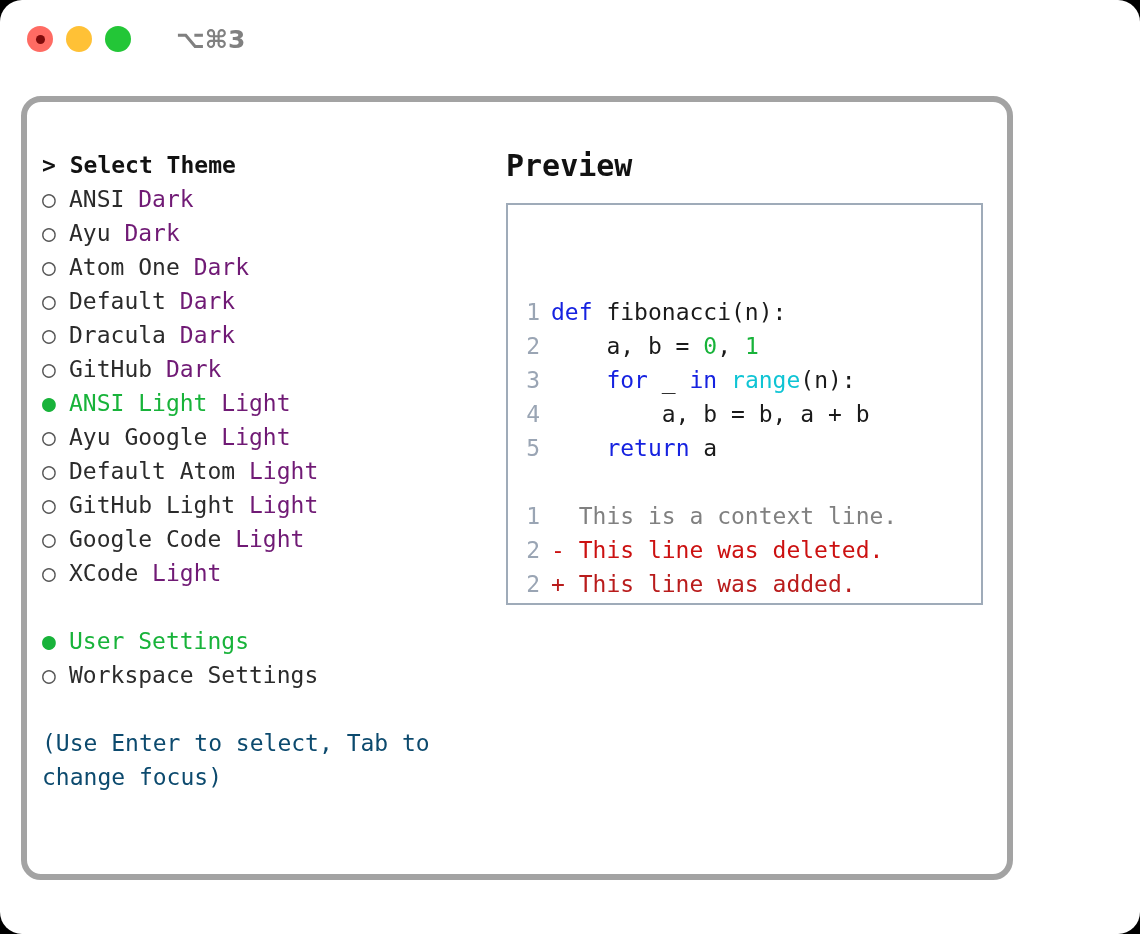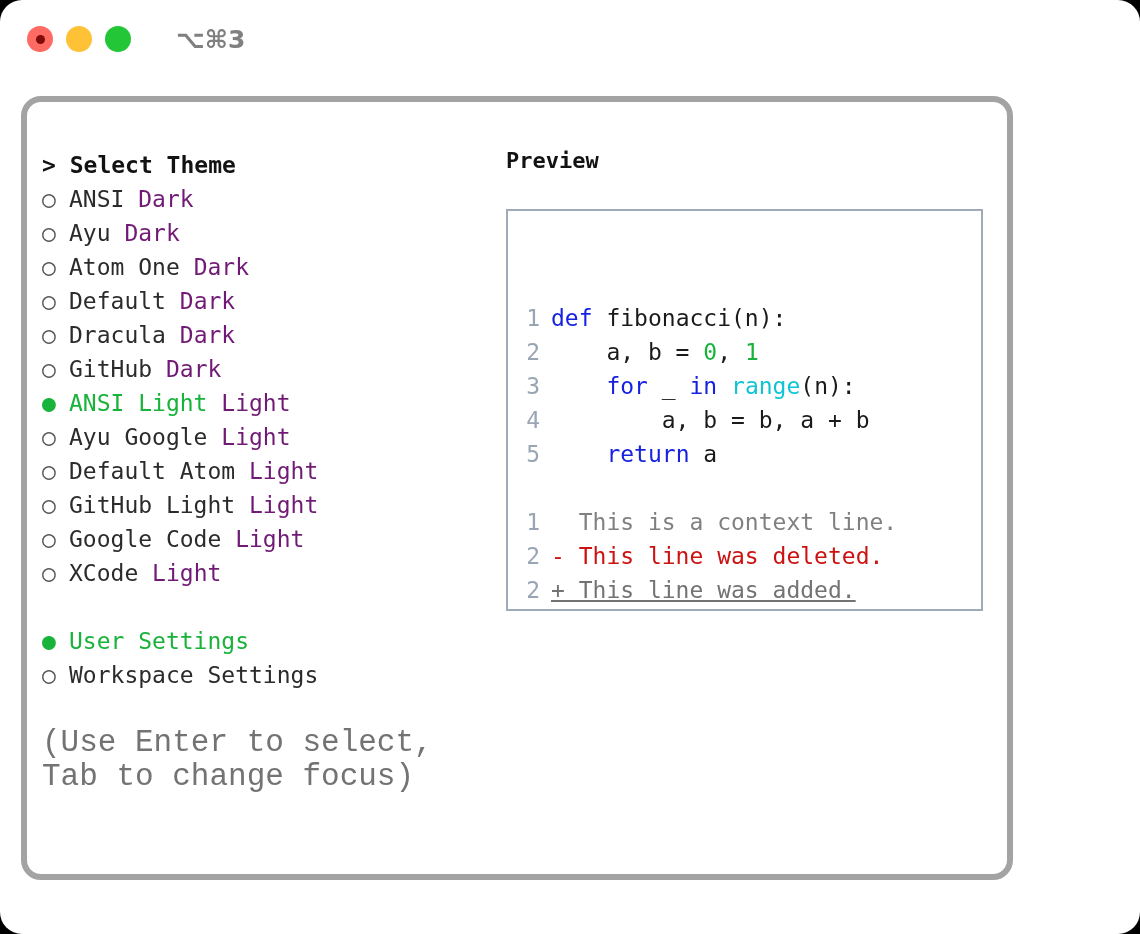--- a/index.html
+++ b/index.html
@@ -109,40 +109,39 @@
   .section-title {
     font-size: 23px;
     color: #2b2b2b;
     height: 34px;
     line-height: 34px;
     white-space: pre;
     padding-left: 27px;
   }
   .spacer-sm { height: 34px; }
   .hint {
-    font-size: 31px;
-    color: #737373;
+    font-size: 23px;
+    color: #0c4a6e;
     line-height: 34px;
     white-space: pre-wrap;
     width: 410px;
-    font-family: Liberation Mono, monospace;
   }
 
   
   .right-col {
     position: absolute;
     left: 479px;
     top: 46px;
     width: 490px;
   }
   .preview-title {
-    font-size: 22px;
+    font-size: 30px;
     font-weight: bold;
     color: #121212;
-    margin-bottom: 36px;
+    margin-bottom: 20px;
     white-space: pre;
   }
   .preview-box {
     width: 477px;
     height: 402px;
     border: 2px solid #9fabb9;
     box-sizing: border-box;
     background: #ffffff;
     position: relative;
   }
@@ -161,21 +160,21 @@
     width: 14px;
     text-align: right;
     margin-right: 11px;
   }
   .kw  { color: #1622e0; }
   .fn  { color: #0fc4d4; }
   .num { color: #18b33a; }
   .pl  { color: #1a1a1a; }
   .ctx { color: #808080; }
   .del { color: #cc1111; }
-  .add { color: #737373; text-decoration: underline; }
+  .add { color: #b91c1c; }
   .blank-line { height: 34px; }
 </style>
 </head>
 <body>
 
 <div class="screen">
 
   <div class="titlebar">
     <div class="lights">
       <div class="light red">

